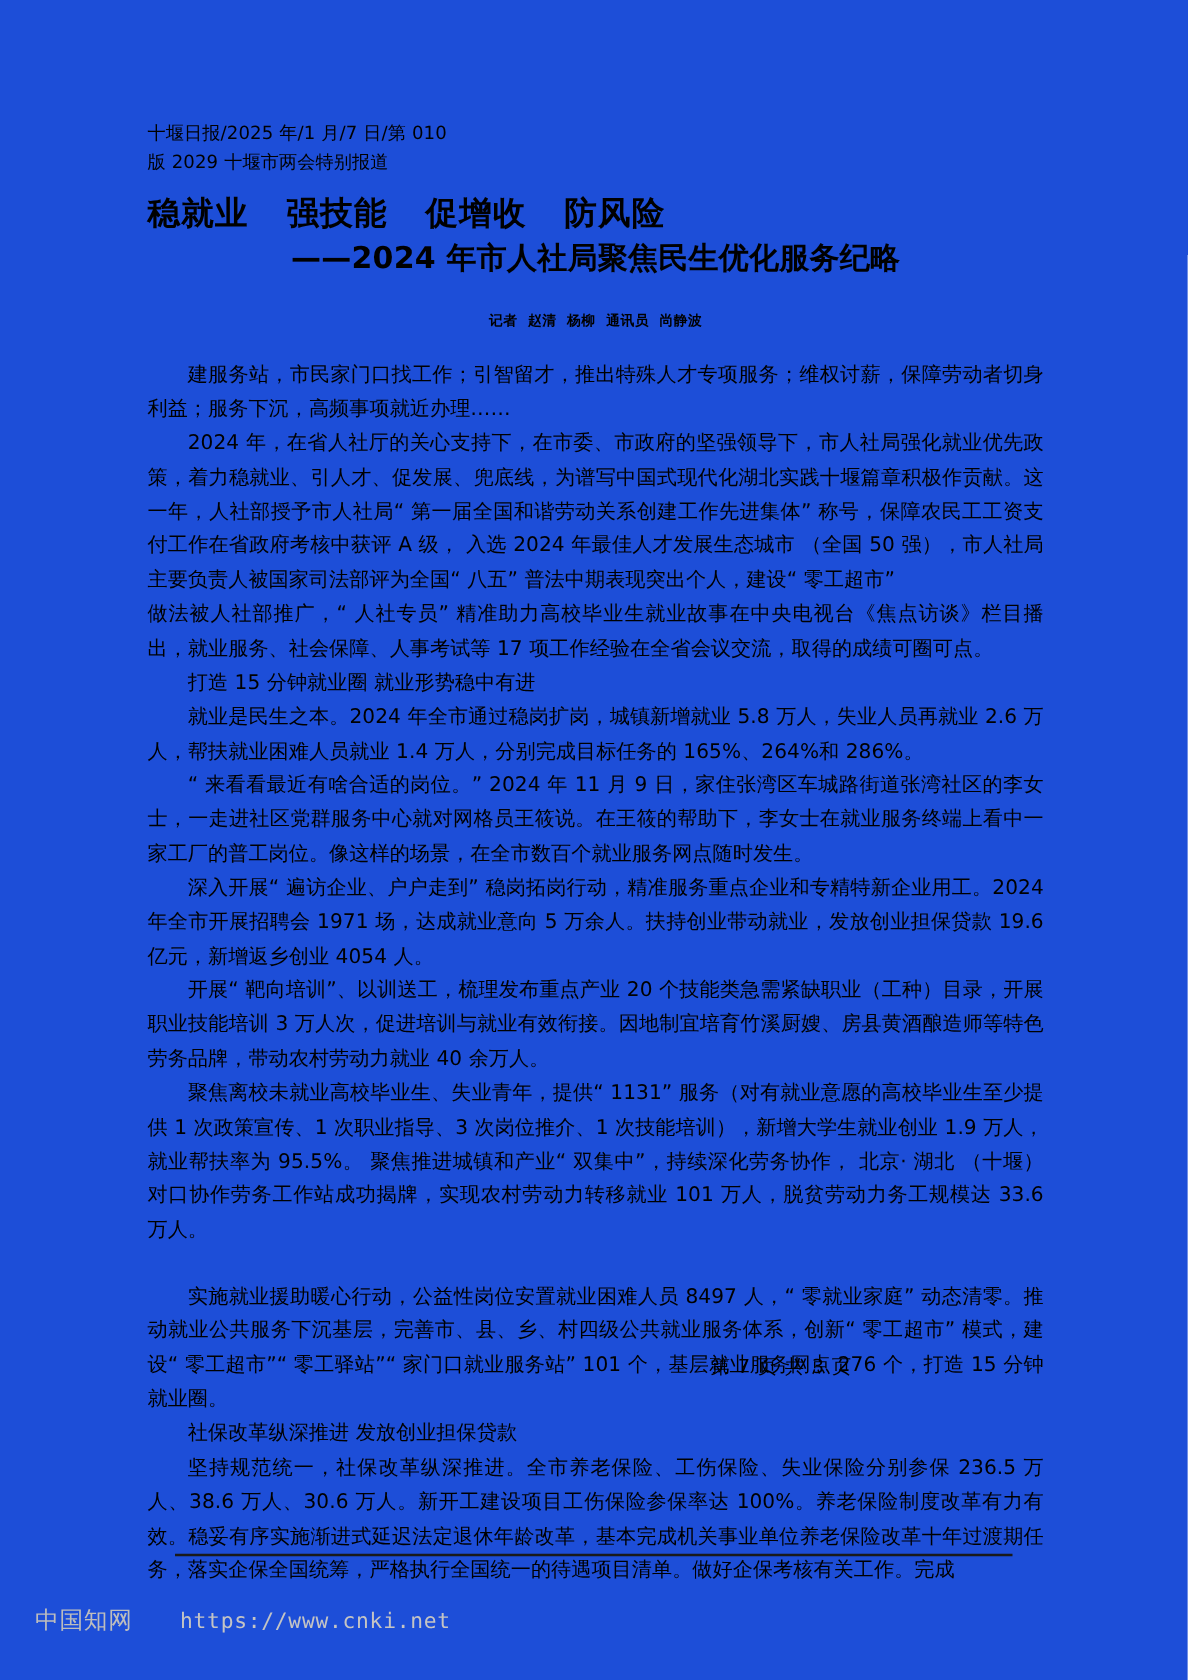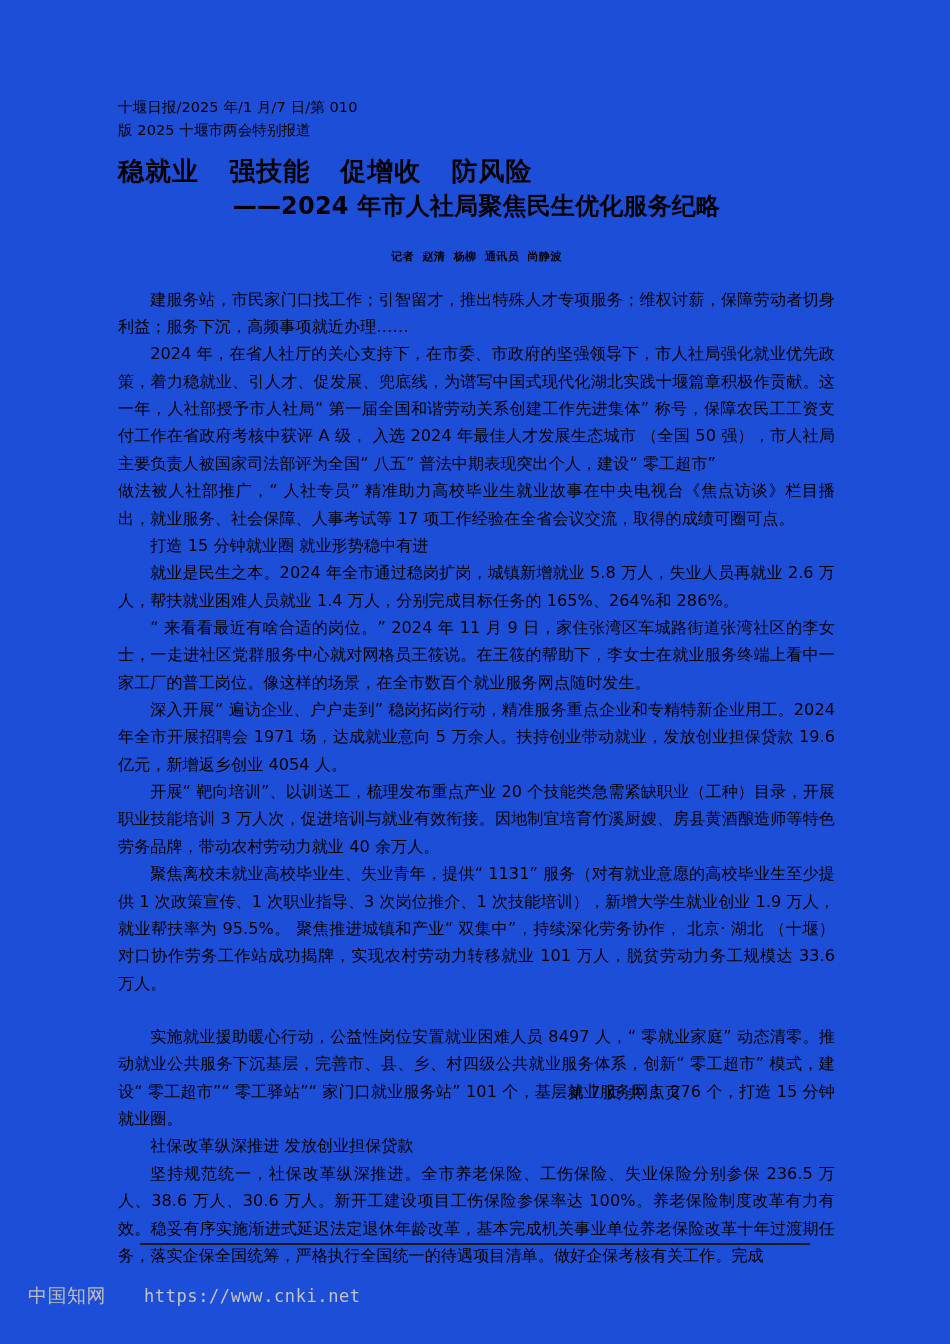--- a/index.html
+++ b/index.html
@@ -129,21 +129,21 @@
 </style>
 </head>
 <body>
 
 <div class="page">
 
   <div class="content">
 
     <div class="masthead">
       <div>十堰日报/2025 年/1 月/7 日/第 010</div>
-      <div>版 2025 十堰市两会特别报道</div>
+      <div>版 2029 十堰市两会特别报道</div>
     </div>
 
     <div class="headline">稳就业   强技能   促增收   防风险</div>
     <div class="subheadline">——2024 年市人社局聚焦民生优化服务纪略</div>
 
     <div class="byline">记者  赵清  杨柳  通讯员  尚静波</div>
 
     <div class="body-block">
       <p class="para">建服务站，市民家门口找工作；引智留才，推出特殊人才专项服务；维权讨薪，保障劳动者切身利益；服务下沉，高频事项就近办理……</p>
       <p class="para">2024 年，在省人社厅的关心支持下，在市委、市政府的坚强领导下，市人社局强化就业优先政策，着力稳就业、引人才、促发展、兜底线，为谱写中国式现代化湖北实践十堰篇章积极作贡献。这一年，人社部授予市人社局“ 第一届全国和谐劳动关系创建工作先进集体” 称号，保障农民工工资支付工作在省政府考核中获评 A 级， 入选 2024 年最佳人才发展生态城市 （全国 50 强），市人社局主要负责人被国家司法部评为全国“ 八五” 普法中期表现突出个人，建设“ 零工超市”</p>

